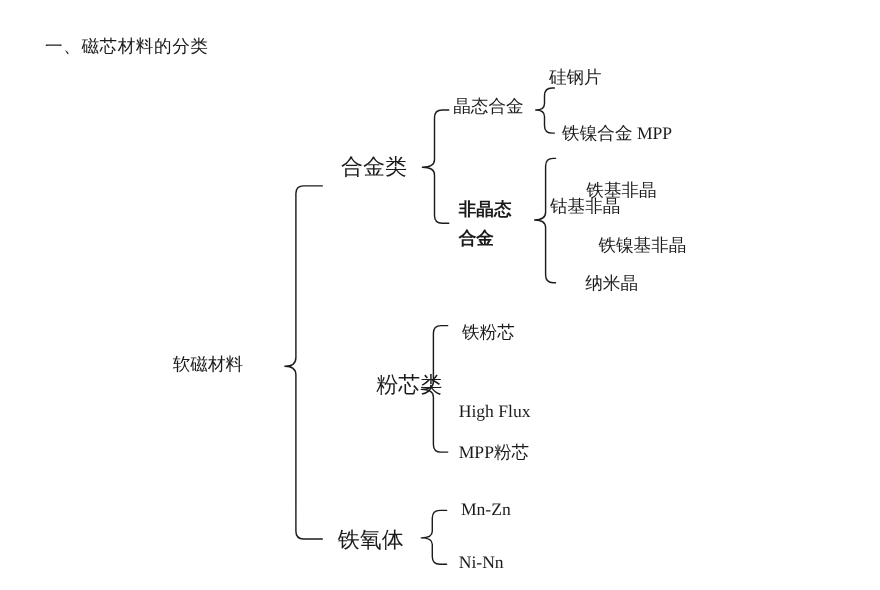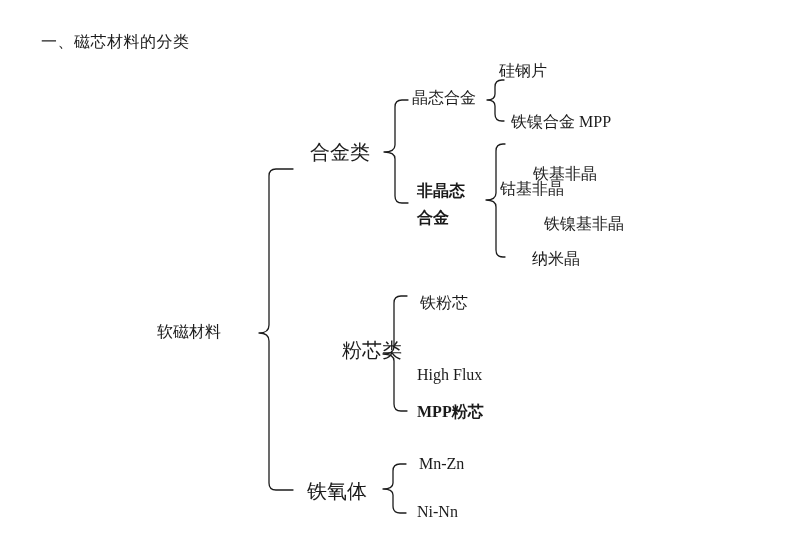--- a/index.html
+++ b/index.html
@@ -87,18 +87,18 @@
   <div class="lbl" style="left:499px; top:62px;">硅钢片</div>
   <div class="lbl" style="left:511px; top:113px;">铁镍合金 MPP</div>
 
   <div class="lbl" style="left:533px; top:145px;margin-top:20px;">铁基非晶</div>
   <div class="lbl" style="left:500px; top:180px;">钴基非晶</div>
   <div class="lbl" style="left:544px; top:215px;">铁镍基非晶</div>
   <div class="lbl" style="left:532px; top:250px;text-align:center;">纳米晶</div>
 
   <div class="lbl" style="left:420px; top:294px;">铁粉芯</div>
   <div class="lbl" style="left:417px; top:366px;">High Flux</div>
-  <div class="lbl" style="left:417px; top:403px;font-weight:bold;">MPP粉芯</div>
+  <div class="lbl" style="left:417px; top:403px;">MPP粉芯</div>
 
   <div class="lbl" style="left:419px; top:455px;">Mn-Zn</div>
   <div class="lbl" style="left:417px; top:503px;">Ni-Nn</div>
 
 </div>
 
 </body></html>

